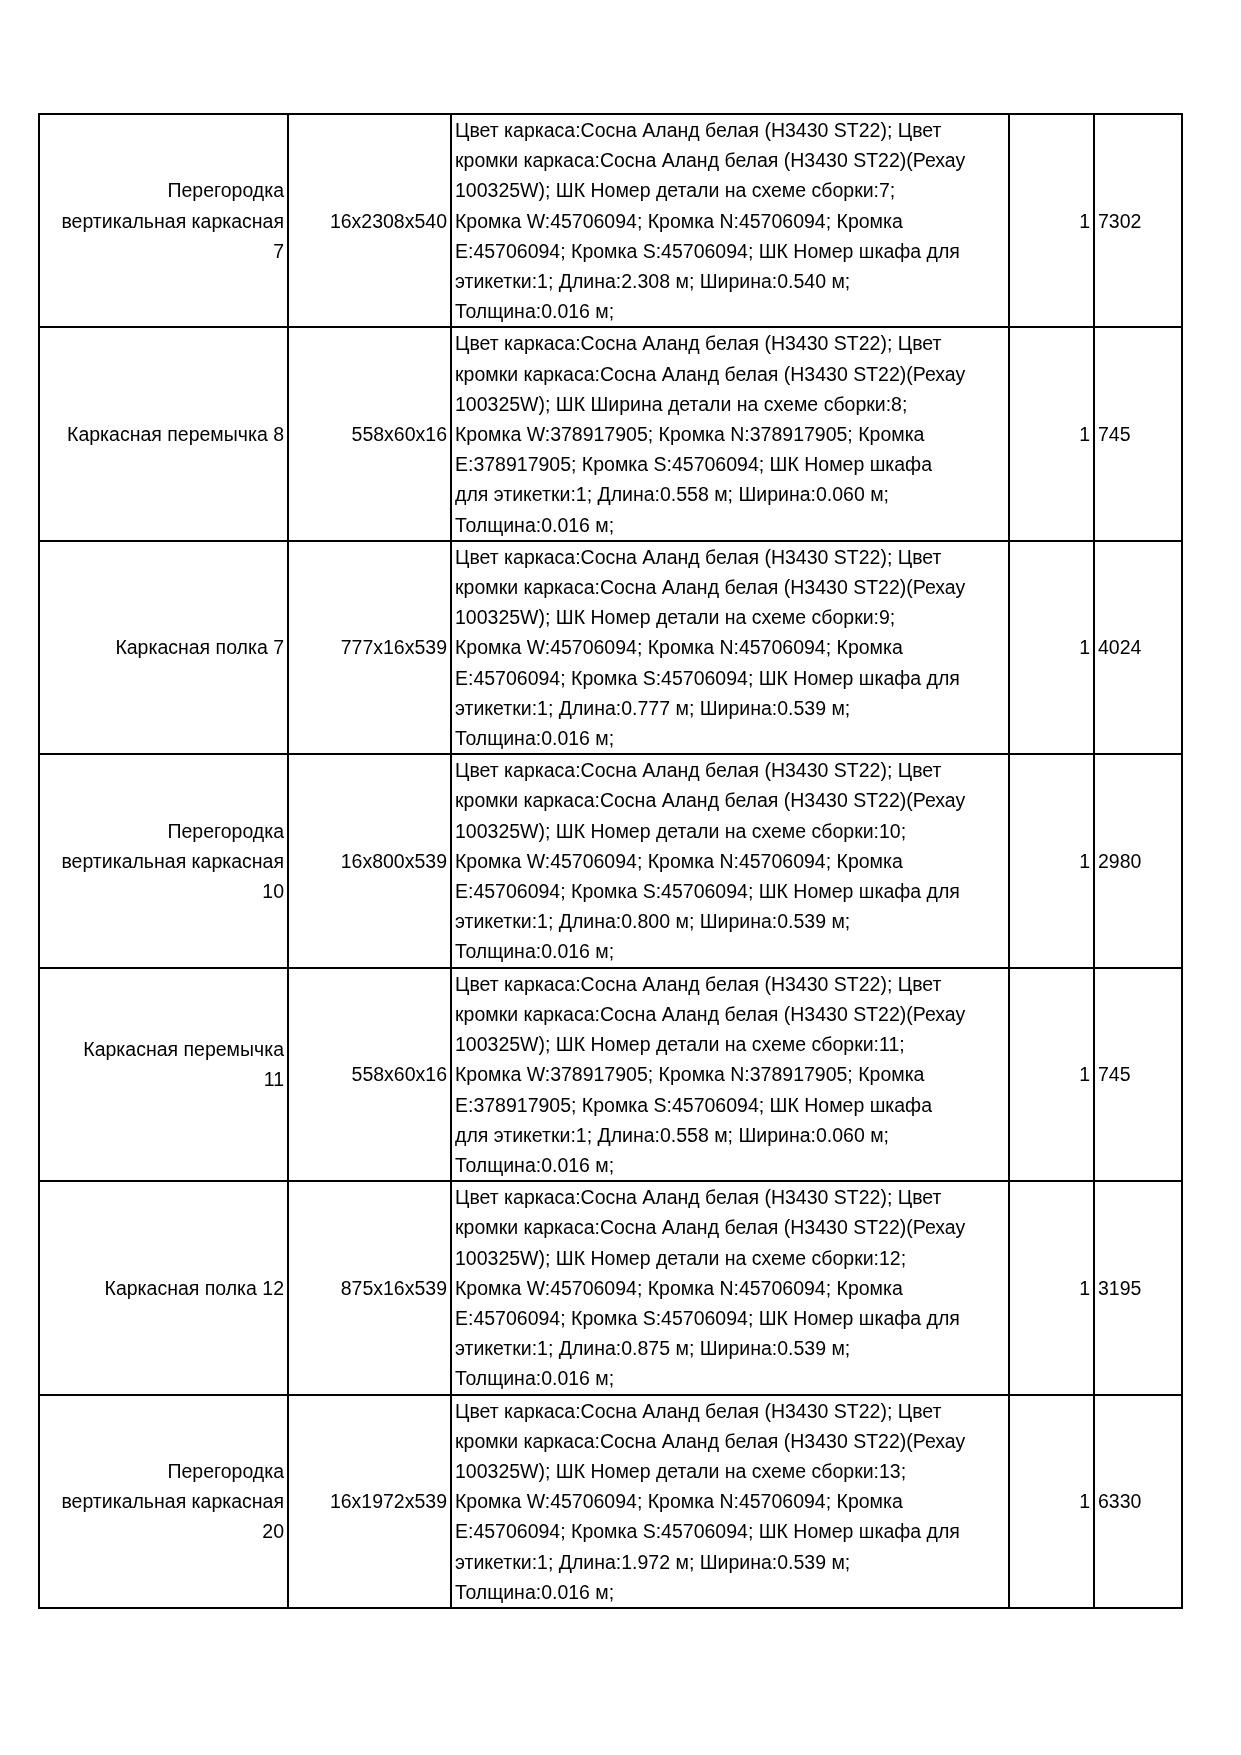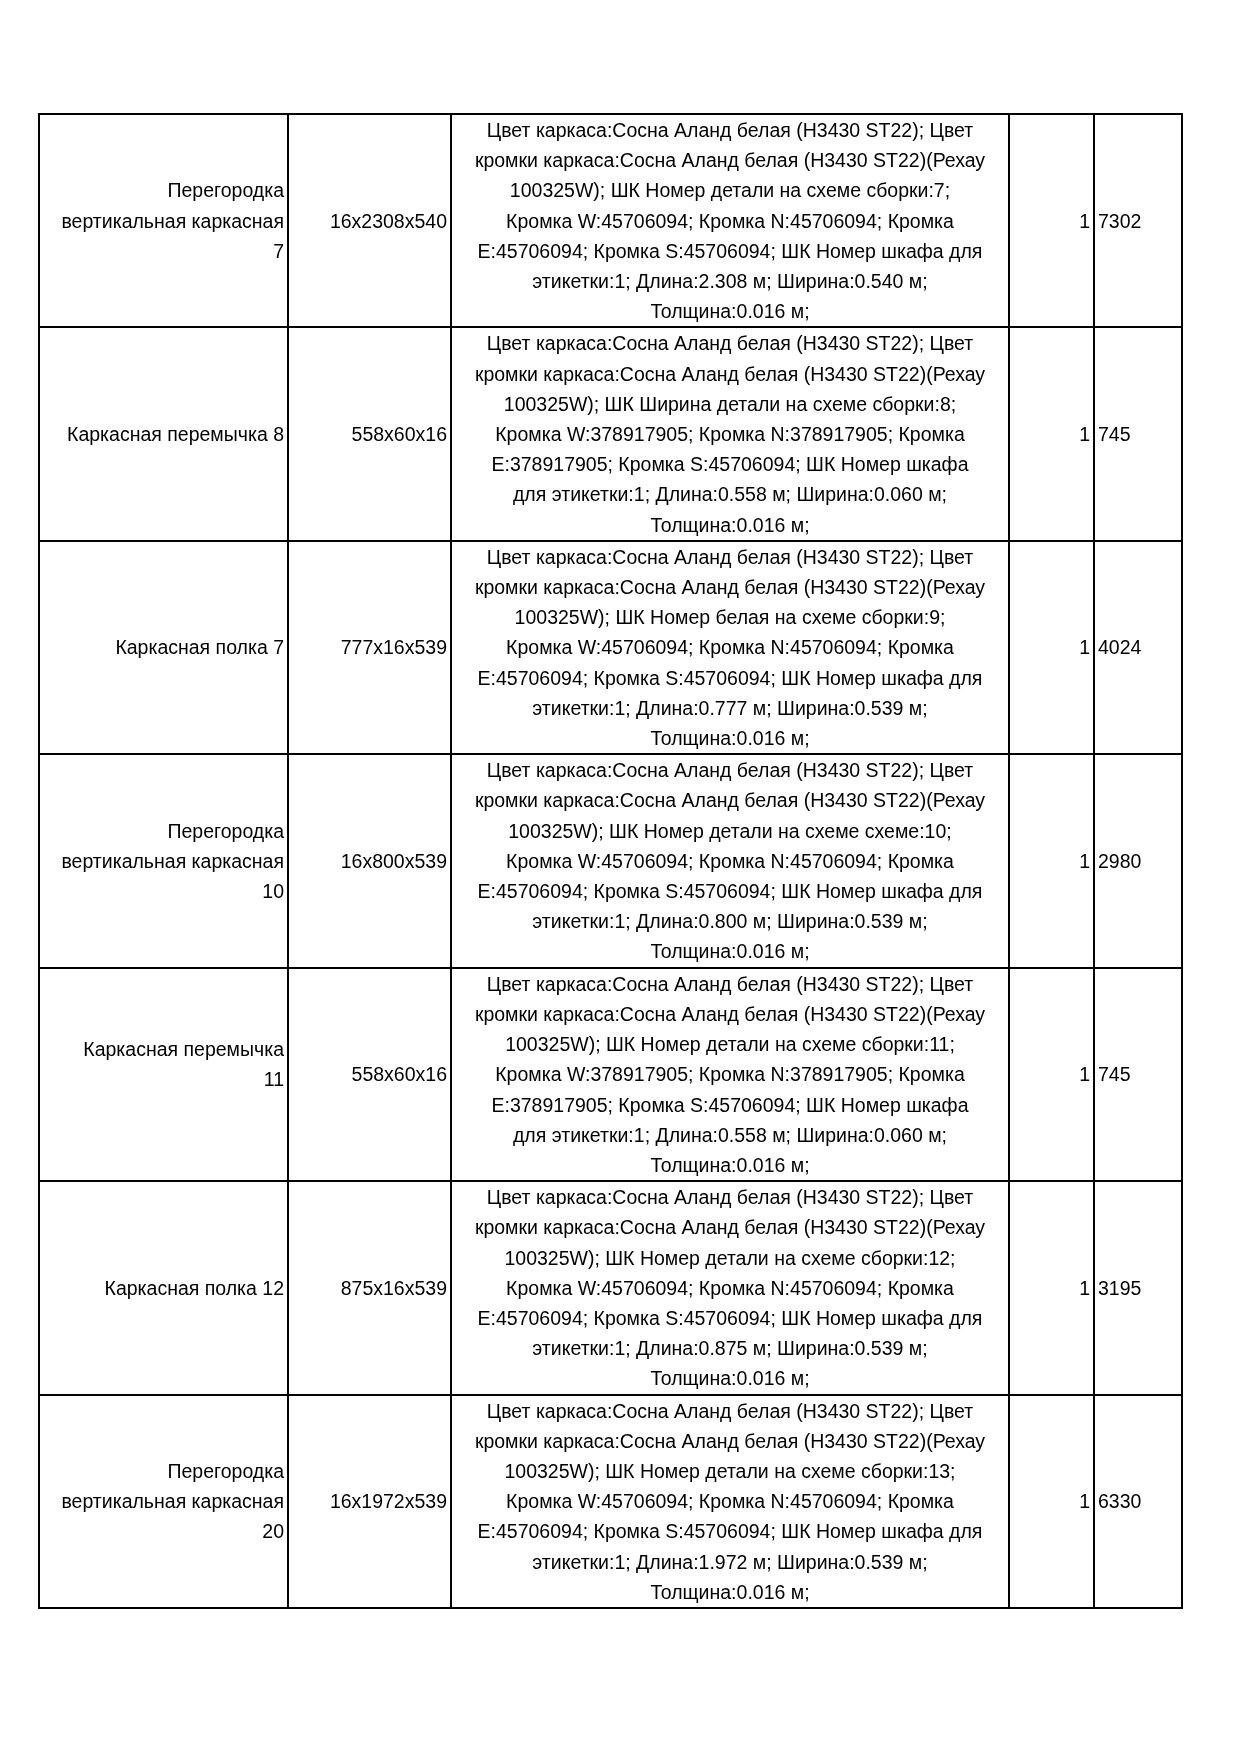--- a/index.html
+++ b/index.html
@@ -15,21 +15,21 @@
     padding: 0 3px;
     height: 207px;
     font-size: 19.5px;
     line-height: 30.2px;
     vertical-align: middle;
     white-space: nowrap;
     overflow: hidden;
   }
   td.c-name { width: 241px; text-align: right; }
   td.c-dim  { width: 155px; text-align: right; }
-  td.c-desc { width: 550px; text-align: center; }
+  td.c-desc { width: 550px; text-align: left; }
   td.c-qty  { width: 77px; text-align: right; }
   td.c-price{ width: 80px; }
   .ln { display: block; }
   .name-raise { position: relative; top: -10px; }
 </style>
 </head>
 <body>
 
 <table class="spec">
   <tbody id="spec-body">
@@ -71,40 +71,40 @@
       <td class="c-price">745</td>
     </tr>
     <tr>
       <td class="c-name">
         <span class="ln">Каркасная полка 7</span>
       </td>
       <td class="c-dim">777x16x539</td>
       <td class="c-desc">
         <span class="ln">Цвет каркаса:Сосна Аланд белая (H3430 ST22); Цвет</span>
         <span class="ln">кромки каркаса:Сосна Аланд белая (H3430 ST22)(Рехау</span>
-        <span class="ln">100325W); ШК Номер белая на схеме сборки:9;</span>
+        <span class="ln">100325W); ШК Номер детали на схеме сборки:9;</span>
         <span class="ln">Кромка W:45706094; Кромка N:45706094; Кромка</span>
         <span class="ln">E:45706094; Кромка S:45706094; ШК Номер шкафа для</span>
         <span class="ln">этикетки:1; Длина:0.777 м; Ширина:0.539 м;</span>
         <span class="ln">Толщина:0.016 м;</span>
       </td>
       <td class="c-qty">1</td>
       <td class="c-price">4024</td>
     </tr>
     <tr>
       <td class="c-name">
         <span class="ln">Перегородка</span>
         <span class="ln">вертикальная каркасная</span>
         <span class="ln">10</span>
       </td>
       <td class="c-dim">16x800x539</td>
       <td class="c-desc">
         <span class="ln">Цвет каркаса:Сосна Аланд белая (H3430 ST22); Цвет</span>
         <span class="ln">кромки каркаса:Сосна Аланд белая (H3430 ST22)(Рехау</span>
-        <span class="ln">100325W); ШК Номер детали на схеме схеме:10;</span>
+        <span class="ln">100325W); ШК Номер детали на схеме сборки:10;</span>
         <span class="ln">Кромка W:45706094; Кромка N:45706094; Кромка</span>
         <span class="ln">E:45706094; Кромка S:45706094; ШК Номер шкафа для</span>
         <span class="ln">этикетки:1; Длина:0.800 м; Ширина:0.539 м;</span>
         <span class="ln">Толщина:0.016 м;</span>
       </td>
       <td class="c-qty">1</td>
       <td class="c-price">2980</td>
     </tr>
     <tr>
       <td class="c-name">

